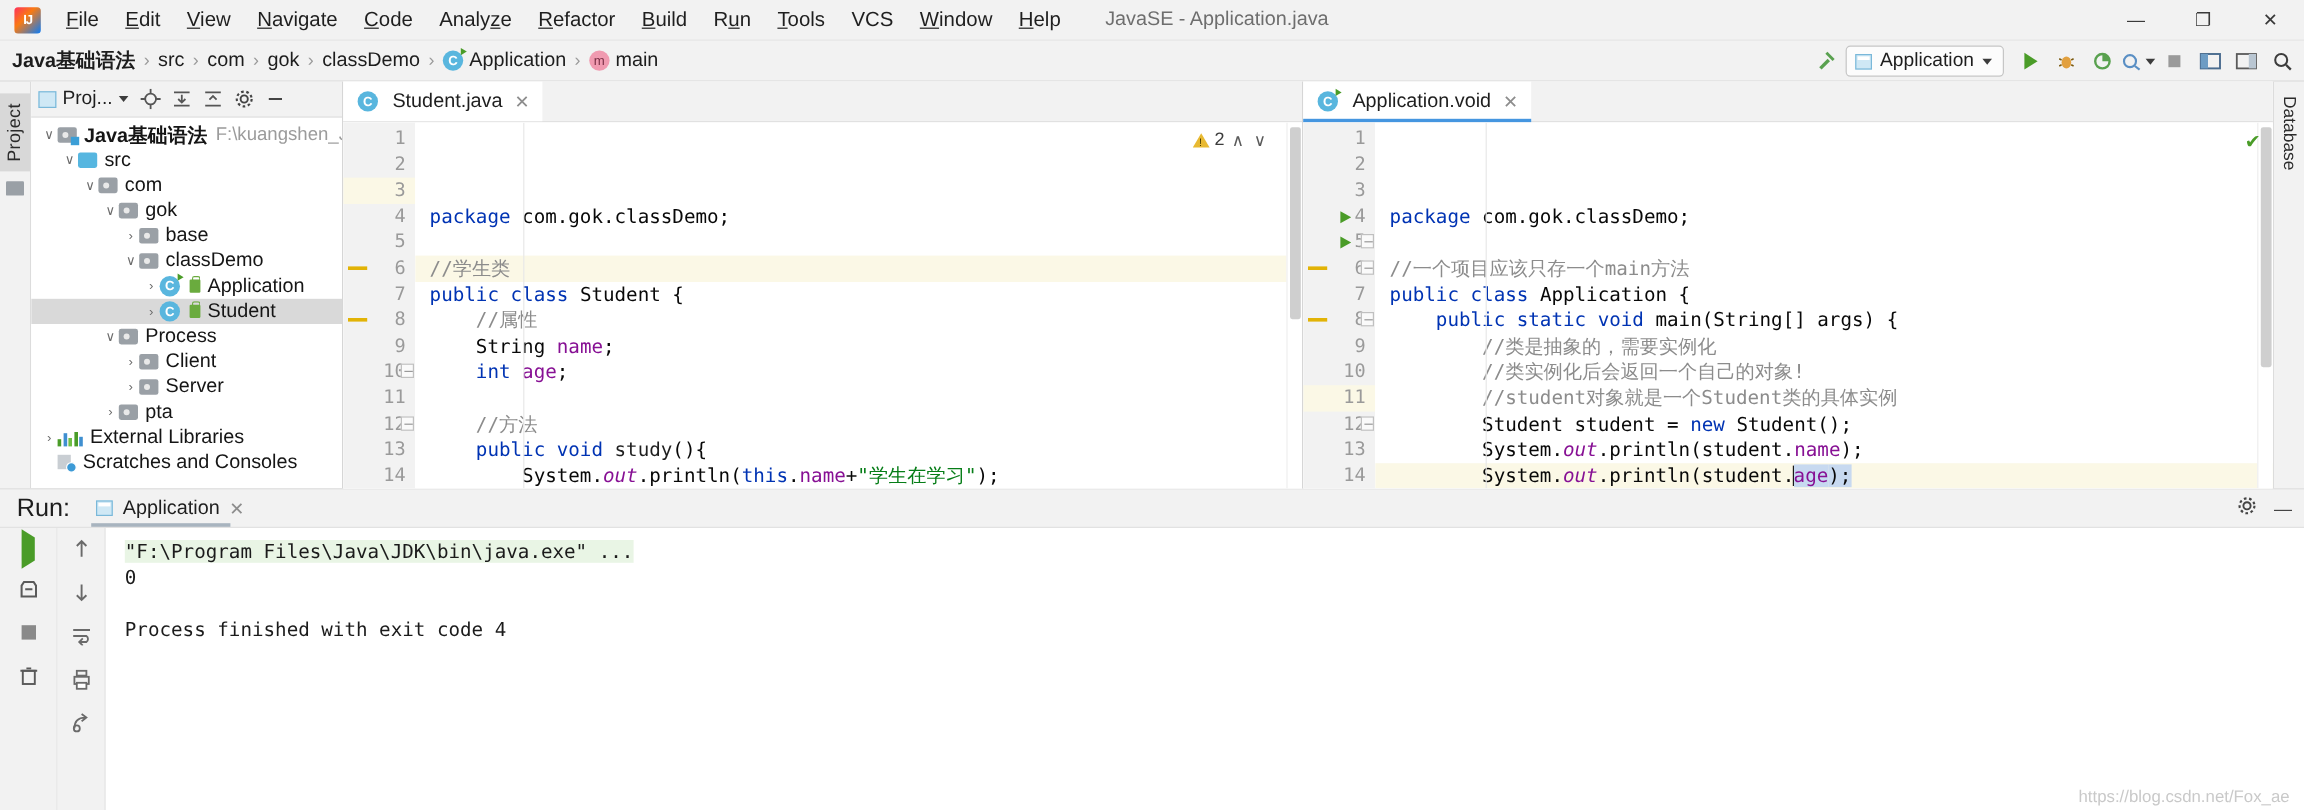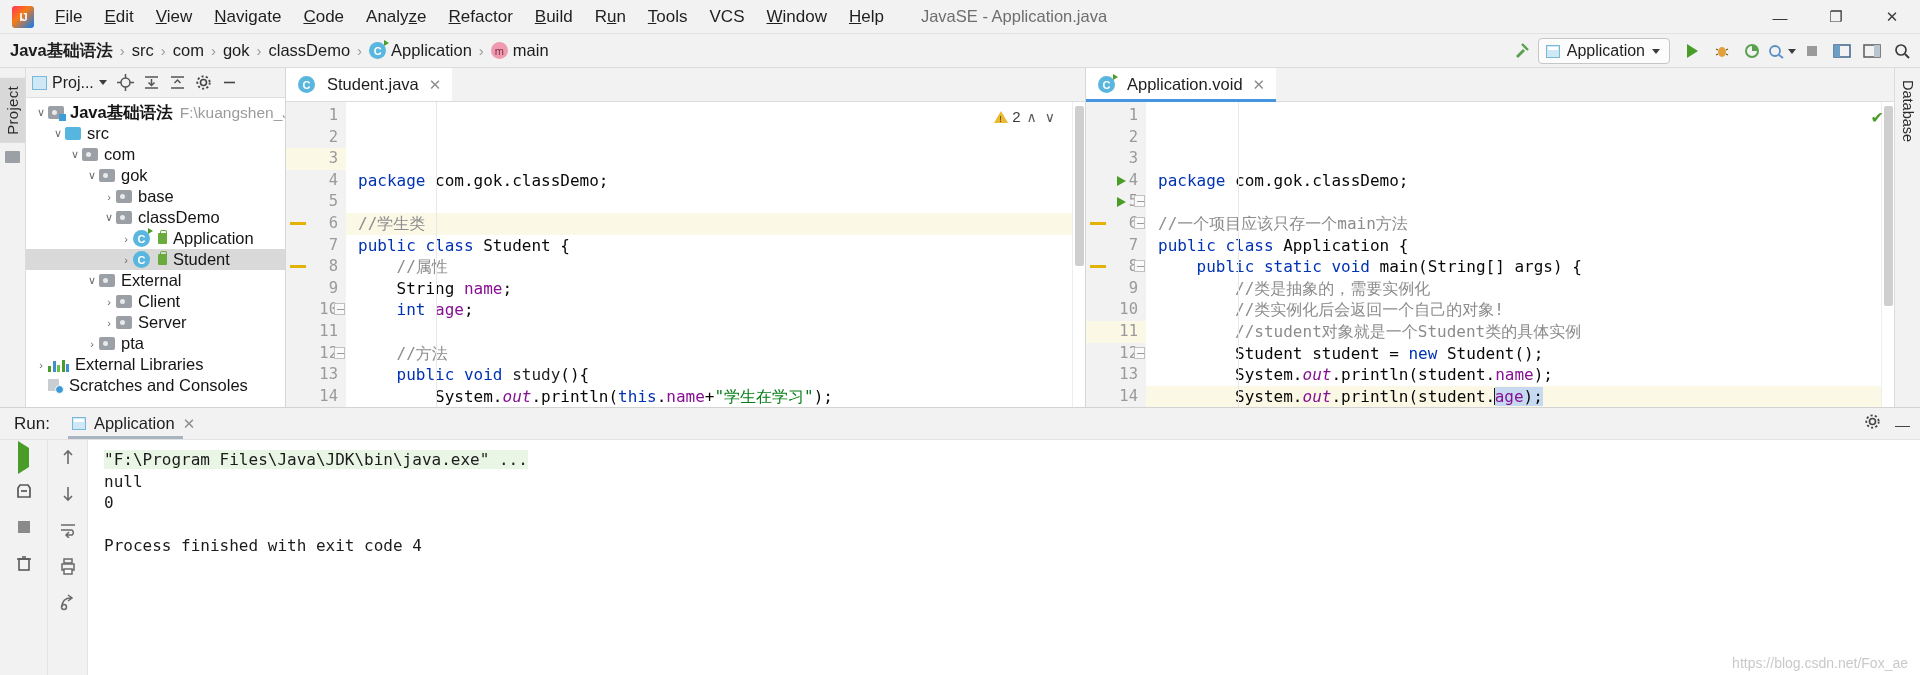--- a/index.html
+++ b/index.html
@@ -173,21 +173,21 @@
   .indent-guide{position:absolute;top:0;bottom:0;width:1px;background:#e8e8e8;}
   .caret{display:inline-block;width:1.5px;height:17px;background:#1a1a1a;vertical-align:-3px;margin:0 -1px;}
   .selhl{background:#c7d9f0;}
 
   
   .runpanel{ flex:0 0 268px; background:#fff; display:flex;flex-direction:column;border-top:1px solid #d3d3d3;}
   .runhdr{
     height:32px;display:flex;align-items:center;background:#f2f2f2;padding-left:14px;
     border-bottom:1px solid #e2e2e2;position:relative;flex:0 0 32px;
   }
-  .runlbl{ font-size:17px;color:#1d1d1d;margin-right:16px;}
+  .runlbl{ font-size:21px;color:#1d1d1d;margin-right:16px;}
   .runtab{
     height:31px;display:flex;align-items:center;gap:8px;font-size:16.5px;position:relative;padding:0 6px;
   }
   .runtab::after{content:'';position:absolute;left:2px;right:18px;bottom:0;height:3px;background:#a8b4bf;}
   .runhdr-right{position:absolute;right:10px;top:0;height:32px;display:flex;align-items:center;gap:14px;}
   .runbody{flex:1 1 auto;display:flex;min-height:0;background:#fff;position:relative;}
   .runtools{
     width:48px;flex:0 0 48px;background:#f2f2f2;border-right:1px solid #e4e4e4;
     display:flex;flex-direction:column;align-items:center;padding-top:8px;gap:13px;
   }
@@ -407,21 +407,21 @@
           </div>
           <div class="trow sel" style="padding-left: 93px;">
             <span class="arw">›</span>
             <span class="ico-c" style="flex: 0 0 17px;">C</span>
             <span class="lockgrn"></span>
             <span class="tlbl">Student</span>
           </div>
           <div class="trow" style="padding-left: 59px;">
             <span class="arw">∨</span>
             <span class="fold"></span>
-            <span class="tlbl">External</span>
+            <span class="tlbl">Process</span>
           </div>
           <div class="trow" style="padding-left: 76px;">
             <span class="arw">›</span>
             <span class="fold"></span>
             <span class="tlbl">Client</span>
           </div>
           <div class="trow" style="padding-left: 76px;">
             <span class="arw">›</span>
             <span class="fold"></span>
             <span class="tlbl">Server</span>
@@ -599,18 +599,18 @@
               <rect x="5" y="12" width="8" height="5" fill="#fff" stroke="#6a6a6a" stroke-width="1.5"></rect>
             </svg>
         </span>
         <span>
           <svg width="18" height="18" viewBox="0 0 18 18">
               <circle cx="5" cy="13" r="2.5" fill="none" stroke="#6a6a6a" stroke-width="1.5"></circle>
               <path d="M3 13 Q3 4 12 4 M9 1 L13 4 L9 7" stroke="#6a6a6a" stroke-width="1.5" fill="none"></path>
             </svg>
         </span>
       </div>
-      <div class="console"><div><span class="cmdline">"F:\Program Files\Java\JDK\bin\java.exe" ...</span></div><div>null</div><div>0</div><div>&nbsp;</div><div>Process finished with exit code 4</div></div>
+      <div class="console"><div><span class="cmdline">"F:\Program Files\Java\JDK\bin\java.exe" ...</span></div><div>0</div><div>&nbsp;</div><div>Process finished with exit code 4</div></div>
       <div class="watermark">https://blog.csdn.net/Fox_ae</div>
     </div>
   </div>
 
 </div>
 
 </body></html>

